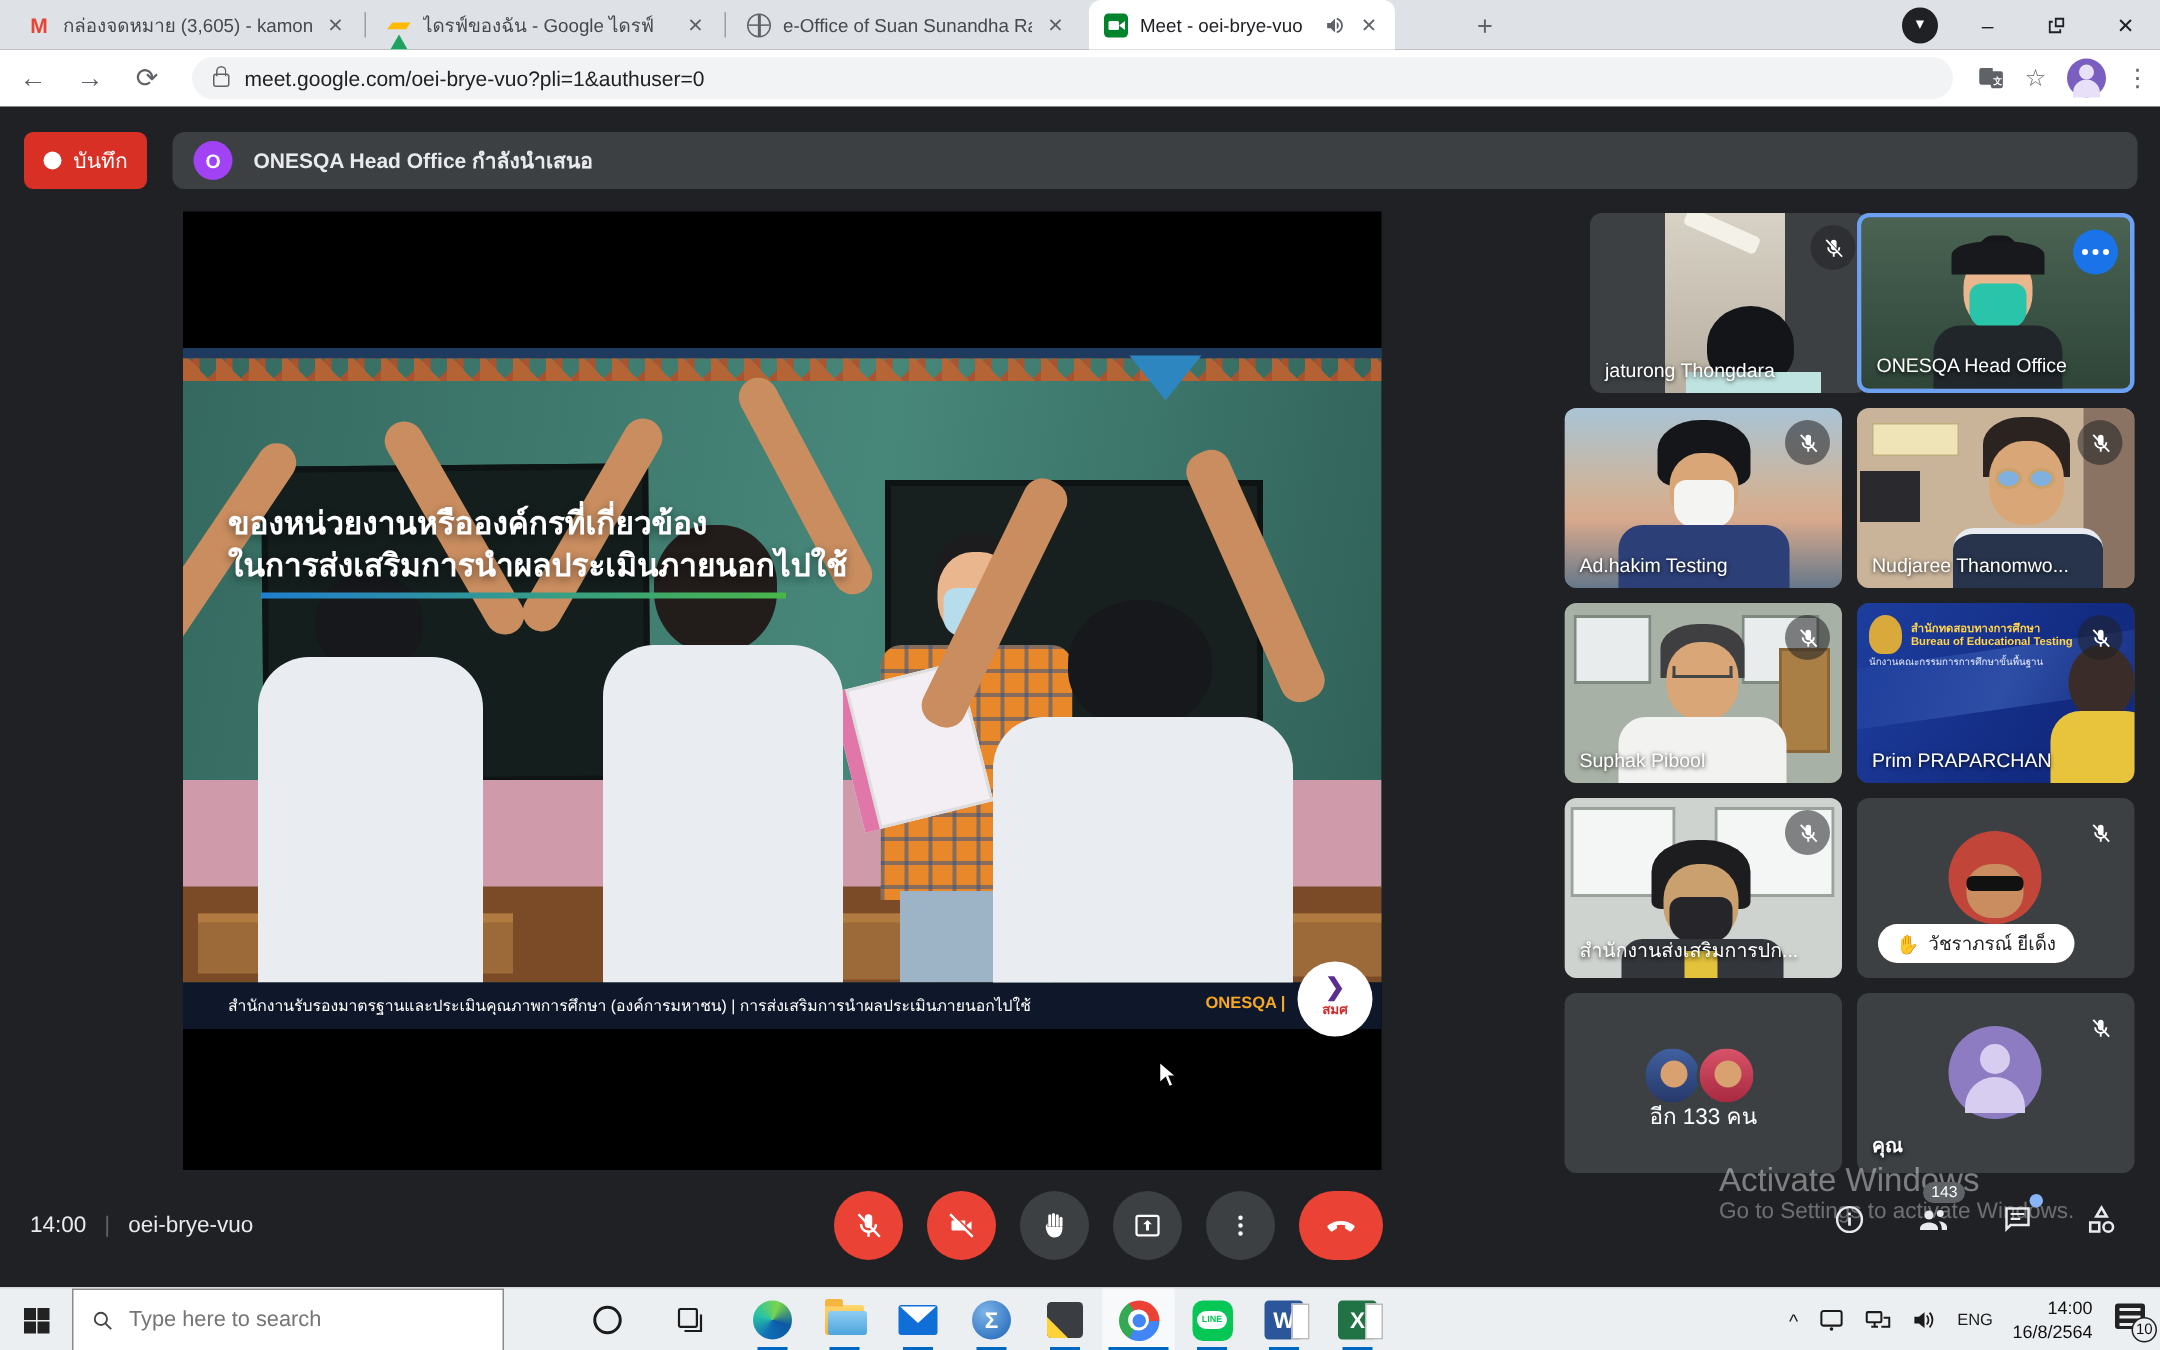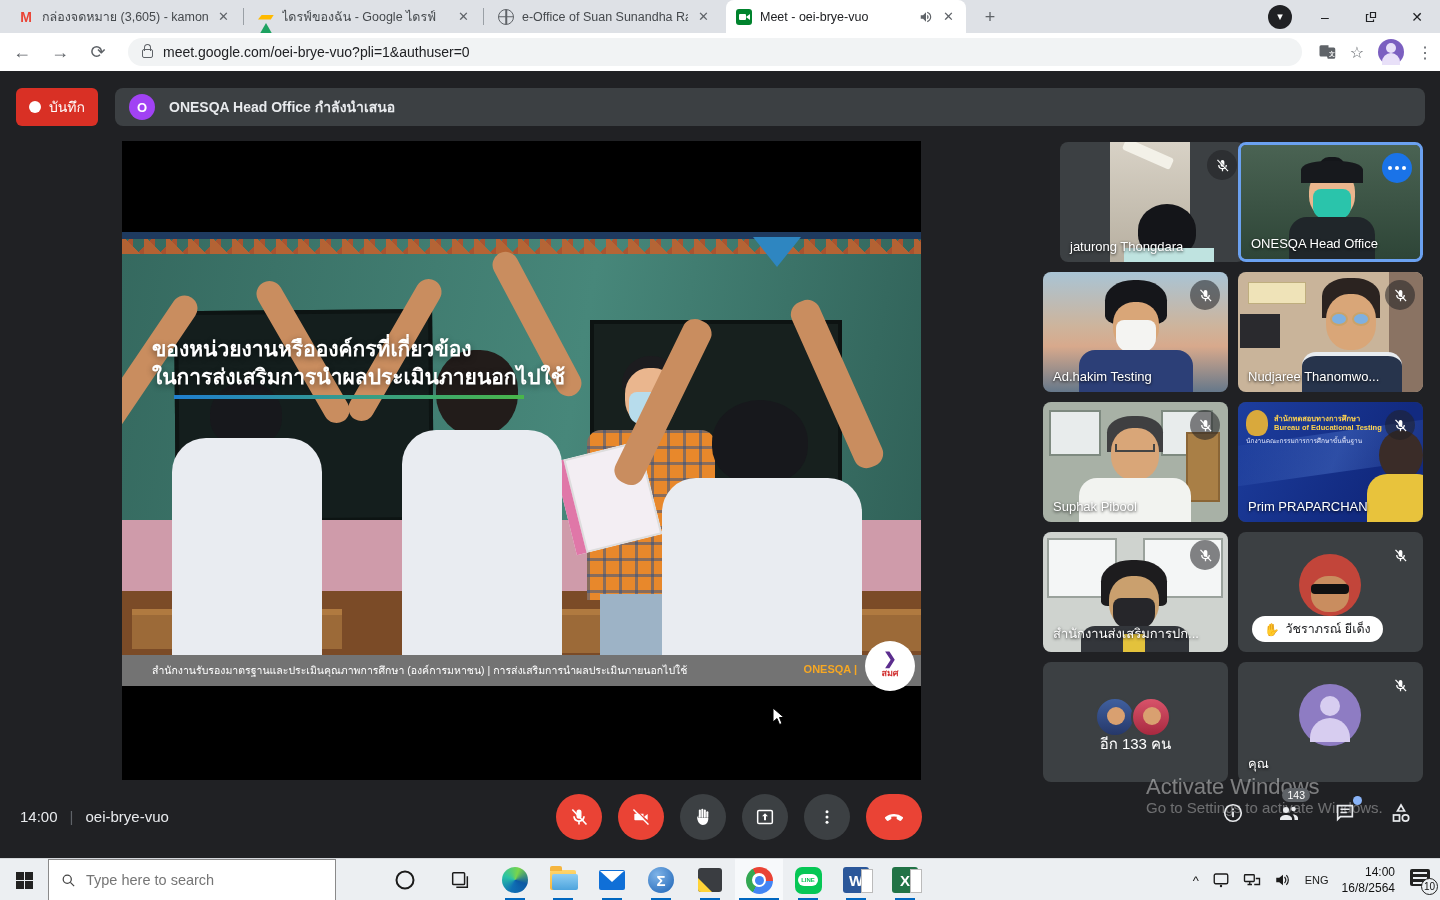--- a/index.html
+++ b/index.html
@@ -76,21 +76,21 @@
   .t-mask { position:absolute; left:77px; top:30px; width:44px; height:32px; background:#b7dcec; border-radius:8px 8px 12px 12px; }
   .t-legs { position:absolute; left:48px; top:232px; width:102px; height:61px; background:#9db3c6; }
   .book { position:absolute; left:12px; top:88px; width:88px; height:96px; background:#f3eef3; transform:rotate(-14deg);
     border-left:10px solid #e077a8; box-shadow:inset 0 0 0 2px #ddd; }
   .stu { position:absolute; }
   .label { position:absolute; left:10px; bottom:8px; color:#fff; font-size:13px; text-shadow:0 1px 3px rgba(0,0,0,.9); white-space:nowrap; }
   .sl-title { position:absolute; left:55px; top:40px; font-size:47px; font-weight:800; color:#fff; text-shadow:0 2px 8px rgba(0,0,0,.4); z-index:5; }
   .sl-sub { position:absolute; left:30px; color:#fff; font-size:21px; font-weight:700; text-shadow:0 2px 6px rgba(0,0,0,.45); z-index:5; }
   .sl-underline { position:absolute; left:52px; top:163px; width:350px; height:4px; z-index:5;
     background:linear-gradient(90deg,#1f7fd0,#49b649); }
-  .slide-bar { position:absolute; left:0; top:514px; width:799px; height:31px; background:#737373; color:#fff; font-size:10.5px;
+  .slide-bar { position:absolute; left:0; top:514px; width:799px; height:31px; background:#0f172a; color:#fff; font-size:10.5px;
     display:flex; align-items:center; padding-left:30px; }
   .slide-brand { position:absolute; right:64px; top:522px; color:#f7a823; font-weight:bold; font-size:11px; }
   .slide-logo { position:absolute; right:6px; top:500px; width:50px; height:50px; background:#fff; border-radius:50%;
     display:flex; flex-direction:column; align-items:center; justify-content:center; z-index:6; }
   .slide-logo .bird { color:#5b2d8e; font-size:16px; line-height:14px; font-weight:bold; }
   .slide-logo .sm { color:#d02c2c; font-size:9px; font-weight:bold; }
 
   
   .tile { position:absolute; width:185px; height:120px; border-radius:8px; background:#3c4043; overflow:hidden; }
   .tile.active { border:3px solid #6ba1f0; }
@@ -205,21 +205,21 @@
     <span class="favicon"><span class="fav-drive"></span></span>
     <span class="title">ไดรฟ์ของฉัน - Google ไดรฟ์</span>
     <span class="x">✕</span>
   </div>
   <div class="tab-sep" style="left:483px;"></div>
   <div class="tab" style="left:488px; width:233px;">
     <span class="favicon fav-globe"></span>
     <span class="title">e-Office of Suan Sunandha Rajab</span>
     <span class="x">✕</span>
   </div>
-  <div class="tab active" style="left:726px; width:240px;">
+  <div class="tab active" style="left:726px; width:204px;">
     <span class="favicon fav-meet"></span>
     <span class="title">Meet - oei-brye-vuo</span>
     <svg width="14" height="14" viewBox="0 0 24 24">
         <path fill="#5f6368" d="M3 9v6h4l5 5V4L7 9H3zm13.5 3a4.5 4.5 0 0 0-2.5-4v8a4.5 4.5 0 0 0 2.5-4zM14 3.2v2.1c2.9.9 5 3.5 5 6.7s-2.1 5.8-5 6.7v2.1c4-.9 7-4.5 7-8.8s-3-7.9-7-8.8z"></path>
       </svg>
     <span class="x">✕</span>
   </div>
   <div class="newtab">+</div>
   <div class="media-circle">▾</div>
   <div class="winctl" style="right:92px;">–</div>
@@ -452,21 +452,21 @@
 
   <div class="tile" style="left:1043px; top:591px;">
     <div class="t9-a" style="left:52px; background:linear-gradient(#40609f,#26386a);">
         <div class="f"></div>
       </div>
     <div class="t9-a" style="left:88px; background:linear-gradient(#d8536a,#a82940); z-index:2;">
         <div class="f"></div>
       </div>
     <div class="t9-label">อีก 133 คน</div>
   </div>
-  <div class="tile" style="left:1238px; top:591px;">
+  <div class="tile" style="left:1238px; top:591px;font-weight:bold;">
     <div class="t10-ava"></div>
     <div class="mic-off" style="background:transparent;">
       <svg width="15" height="15" viewBox="0 0 24 24">
           <path fill="#fff" d="M12 14a3 3 0 0 0 3-3V6a3 3 0 0 0-6 0v5a3 3 0 0 0 3 3zm5-3h2a7 7 0 0 1-6 6.9V21h-2v-3.1A7 7 0 0 1 5 11h2a5 5 0 0 0 10 0z"></path>
           <path stroke="#fff" stroke-width="2" d="M4 3l17 18"></path>
         </svg>
     </div>
     <div class="label">คุณ</div>
   </div>
 

